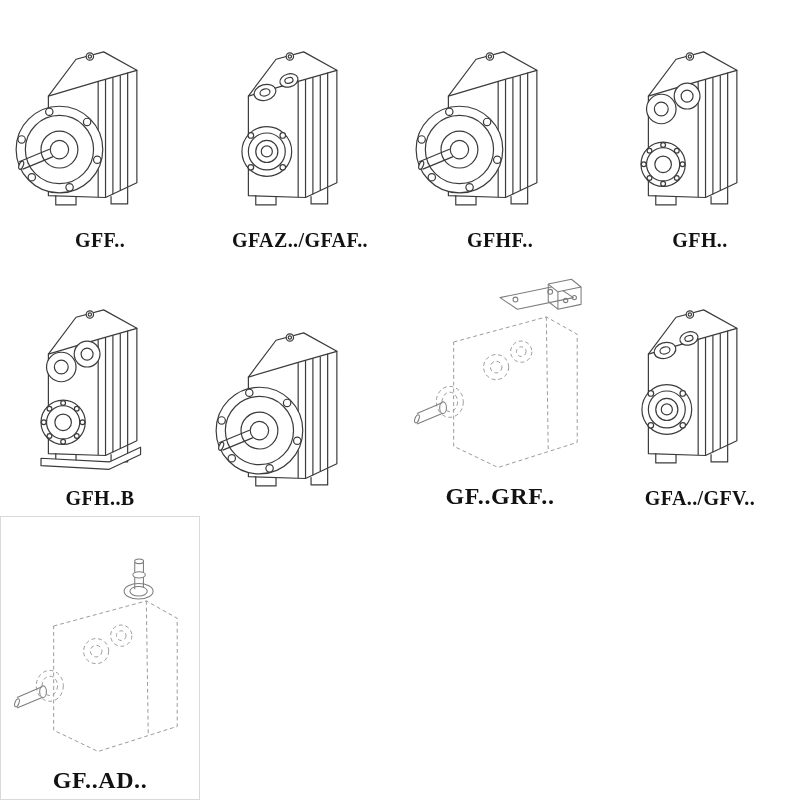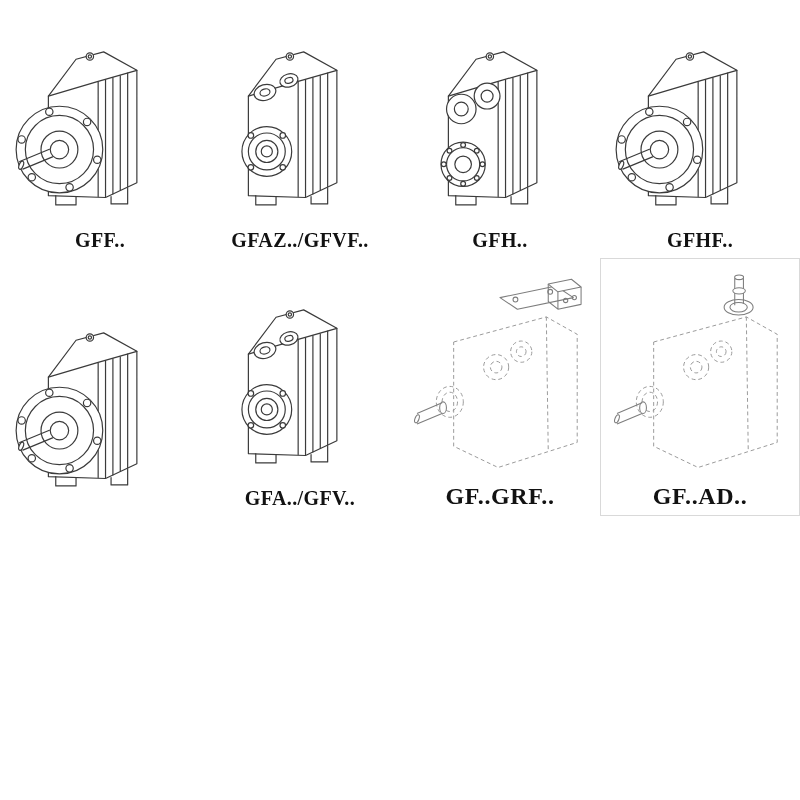--- a/index.html
+++ b/index.html
@@ -187,61 +187,67 @@
     <svg class="drawing" viewBox="0 0 200 230">
         <use href="#gb-flange"></use>
       </svg>
     <figcaption class="caption">GFF..</figcaption>
   </figure>
 
   <figure class="cell">
     <svg class="drawing" viewBox="0 0 200 230">
         <use href="#gb-bore"></use>
       </svg>
-    <figcaption class="caption">GFAZ../GFVF..</figcaption>
-  </figure>
-
+    <figcaption class="caption">GFAZ../GFAF..</figcaption>
+  </figure>
+
+
+  <figure class="cell">
+    <svg class="drawing" viewBox="0 0 200 230">
+        <use href="#gb-flange"></use>
+      </svg>
+    <figcaption class="caption">GFHF..</figcaption>
+  </figure>
 
   <figure class="cell">
     <svg class="drawing" viewBox="0 0 200 230">
         <use href="#gb-double"></use>
       </svg>
     <figcaption class="caption">GFH..</figcaption>
   </figure>
 
   <figure class="cell">
     <svg class="drawing" viewBox="0 0 200 230">
+        <use href="#gb-double-b"></use>
+      </svg>
+    <figcaption class="caption">GFH..B</figcaption>
+  </figure>
+
+
+
+  <figure class="cell">
+    <svg class="drawing" viewBox="0 0 200 230">
         <use href="#gb-flange"></use>
       </svg>
-    <figcaption class="caption">GFHF..</figcaption>
-  </figure>
-
-
-
-
-  <figure class="cell">
-    <svg class="drawing" viewBox="0 0 200 230">
-        <use href="#gb-flange"></use>
-      </svg>
+  </figure>
+
+  <figure class="cell ghost lg">
+    <svg class="drawing" viewBox="0 0 200 230">
+        <use href="#gb-grf"></use>
+      </svg>
+    <figcaption class="caption">GF..GRF..</figcaption>
   </figure>
 
   <figure class="cell">
     <svg class="drawing" viewBox="0 0 200 230">
         <use href="#gb-bore"></use>
       </svg>
     <figcaption class="caption">GFA../GFV..</figcaption>
   </figure>
 
-  <figure class="cell ghost lg">
-    <svg class="drawing" viewBox="0 0 200 230">
-        <use href="#gb-grf"></use>
-      </svg>
-    <figcaption class="caption">GF..GRF..</figcaption>
-  </figure>
-
   <figure class="cell ghost lg boxed">
     <svg class="drawing" viewBox="0 0 200 230">
         <use href="#gb-ad"></use>
       </svg>
     <figcaption class="caption">GF..AD..</figcaption>
   </figure>
 
 </div>
 
 </body></html>

